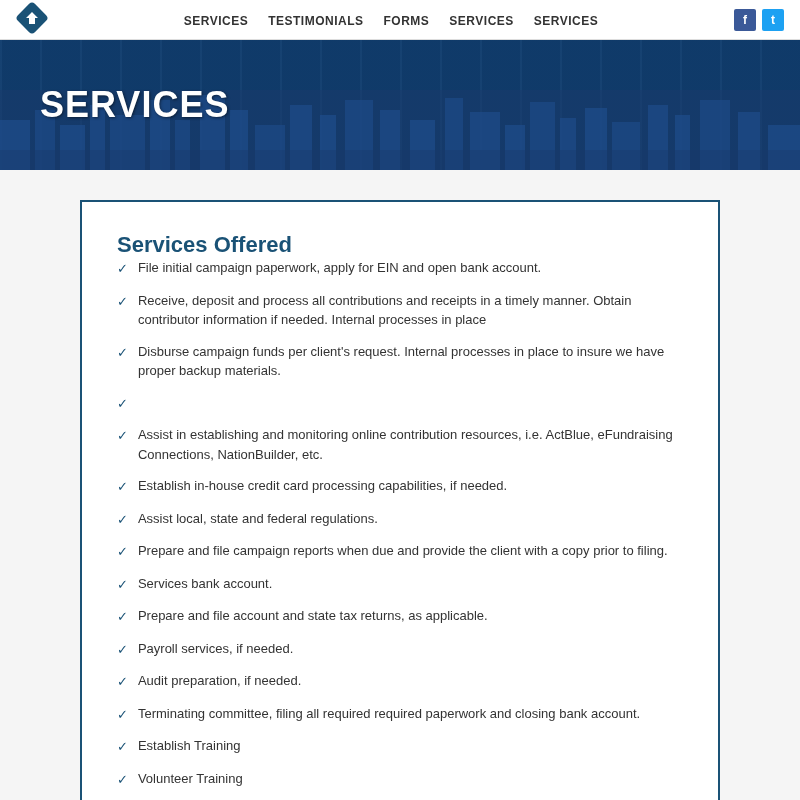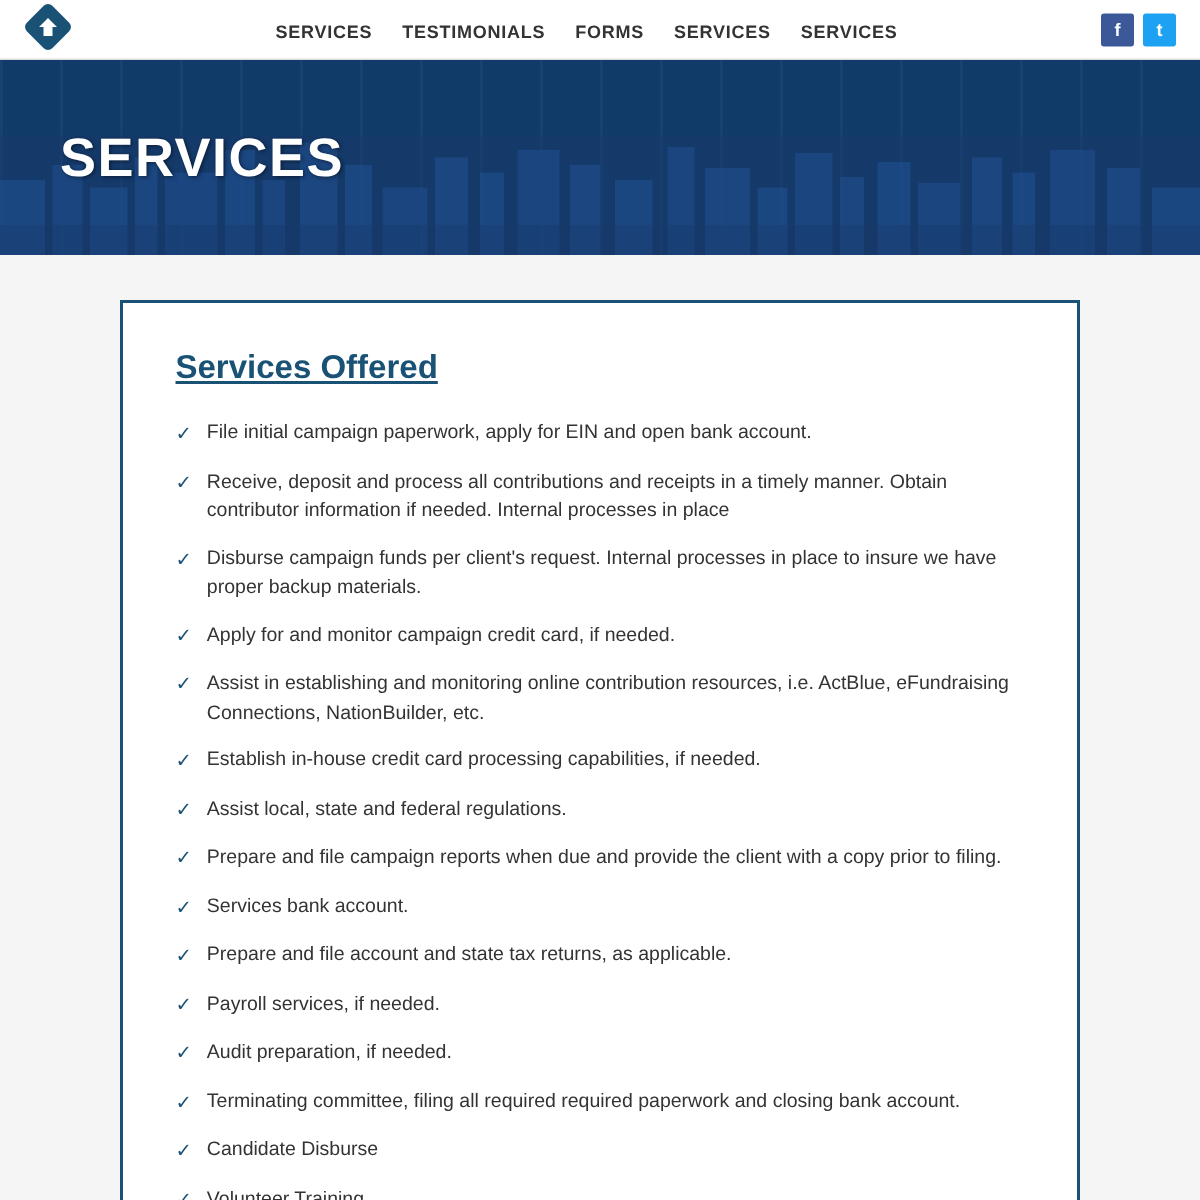--- a/index.html
+++ b/index.html
@@ -74,23 +74,21 @@
       padding: 30px 80px;
     }
     .services-box {
       background: #fff;
       border: 2px solid #1a5276;
       padding: 30px 35px;
     }
     .services-box h2 {
       color: #1a5276;
       font-size: 22px;
-      margin-bottom: 20px;
       font-weight: bold;
-      text-decoration: underline;
     }
     .service-item {
       display: flex;
       align-items: flex-start;
       margin-bottom: 12px;
       font-size: 13px;
       line-height: 1.5;
       color: #333;
     }
     .check-icon {
@@ -173,21 +171,20 @@
     <div class="service-item">
       <span class="check-icon">✓</span>
       <span>Receive, deposit and process all contributions and receipts in a timely manner. Obtain contributor information if needed. Internal processes in place</span>
     </div>
     <div class="service-item">
       <span class="check-icon">✓</span>
       <span>Disburse campaign funds per client's request. Internal processes in place to insure we have proper backup materials.</span>
     </div>
     <div class="service-item">
       <span class="check-icon">✓</span>
-      <span>Apply for and monitor campaign credit card, if needed.</span>
     </div>
     <div class="service-item">
       <span class="check-icon">✓</span>
       <span>Assist in establishing and monitoring online contribution resources, i.e. ActBlue, eFundraising Connections, NationBuilder, etc.</span>
     </div>
     <div class="service-item">
       <span class="check-icon">✓</span>
       <span>Establish in-house credit card processing capabilities, if needed.</span>
     </div>
     <div class="service-item">
@@ -213,20 +210,20 @@
     <div class="service-item">
       <span class="check-icon">✓</span>
       <span>Audit preparation, if needed.</span>
     </div>
     <div class="service-item">
       <span class="check-icon">✓</span>
       <span>Terminating committee, filing all required required paperwork and closing bank account.</span>
     </div>
     <div class="service-item">
       <span class="check-icon">✓</span>
-      <span>Candidate Disburse</span>
+      <span>Establish Training</span>
     </div>
     <div class="service-item">
       <span class="check-icon">✓</span>
       <span>Volunteer Training</span>
     </div>
   </div>
 </div>
 
 </body></html>

